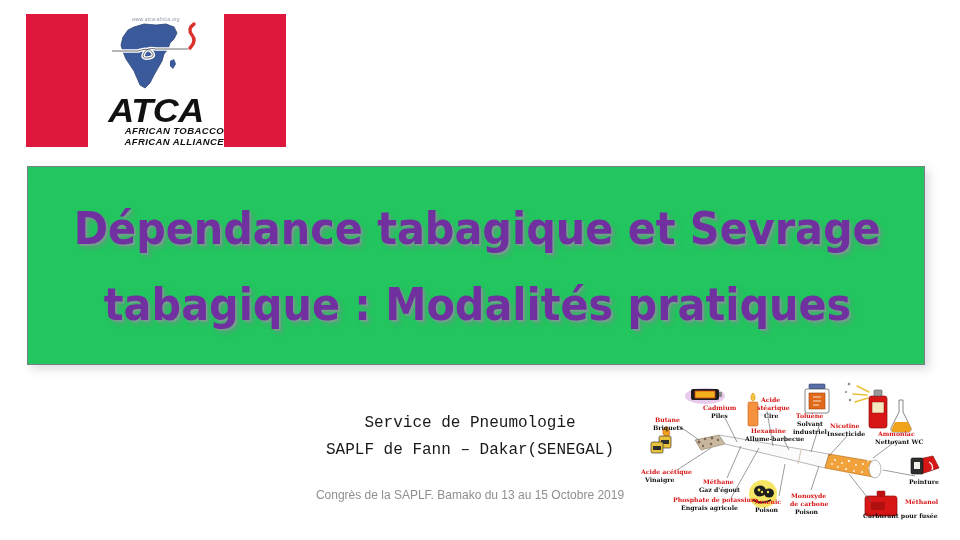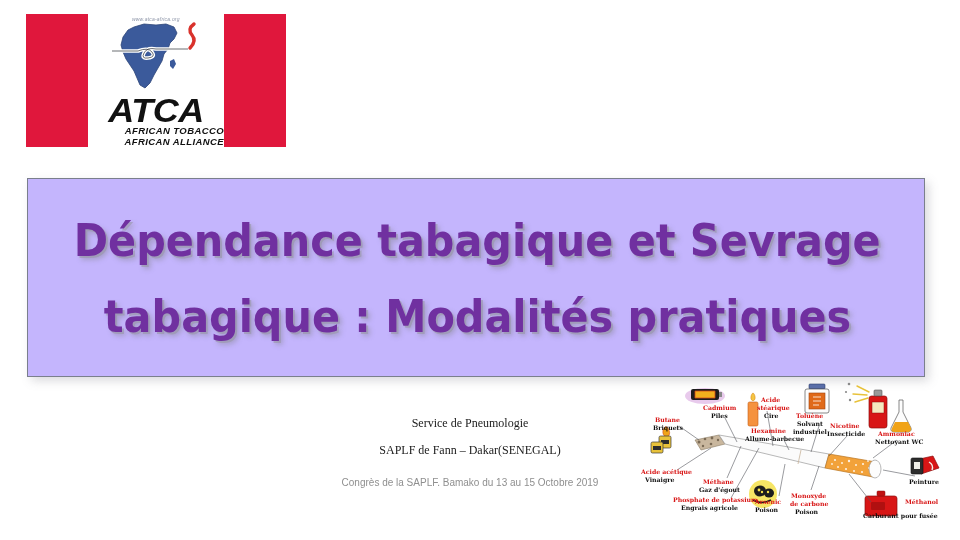--- a/index.html
+++ b/index.html
@@ -89,24 +89,23 @@
   }
 
   
   #title-box {
     position: absolute;
     left: 27px;
     top: 166px;
     width: 898px;
     height: 199px;
     border: 1.5px solid #7a7f8c;
-    background: #c4b5fd;
+    background: #22c55e;
     box-sizing: border-box;
     box-shadow: 4px 4px 9px rgba(120,120,130,0.26);
-    margin-top: 12px;
   }
   #title-text {
     position: absolute;
     left: 0;
     top: 0;
     width: 898px;
     height: 199px;
     display: flex;
     flex-direction: column;
     align-items: center;
@@ -134,31 +133,31 @@
     text-align: center;
   }
   #author-name {
     font-family: "Liberation Sans", sans-serif;
     font-weight: bold;
     font-size: 14.5px;
     color: #1a1a1a;
     line-height: 26px;
   }
   .author-line {
-    font-family: Liberation Serif, serif;
-    font-size: 12px;
+    font-family: Liberation Mono, monospace;
+    font-size: 16px;
     color: #1a1a1a;
     line-height: 27px;
   }
   #congress-line {
     font-family: "Liberation Sans", sans-serif;
-    font-size: 10px;
+    font-size: 12px;
     color: #8f8f8f;
     line-height: 22px;
-    margin-top: 8px;
+    margin-top: 20px;
   }
 
   
   #cig-figure {
     position: absolute;
     left: 633px;
     top: 378px;
     width: 327px;
     height: 160px;
     overflow: hidden;

